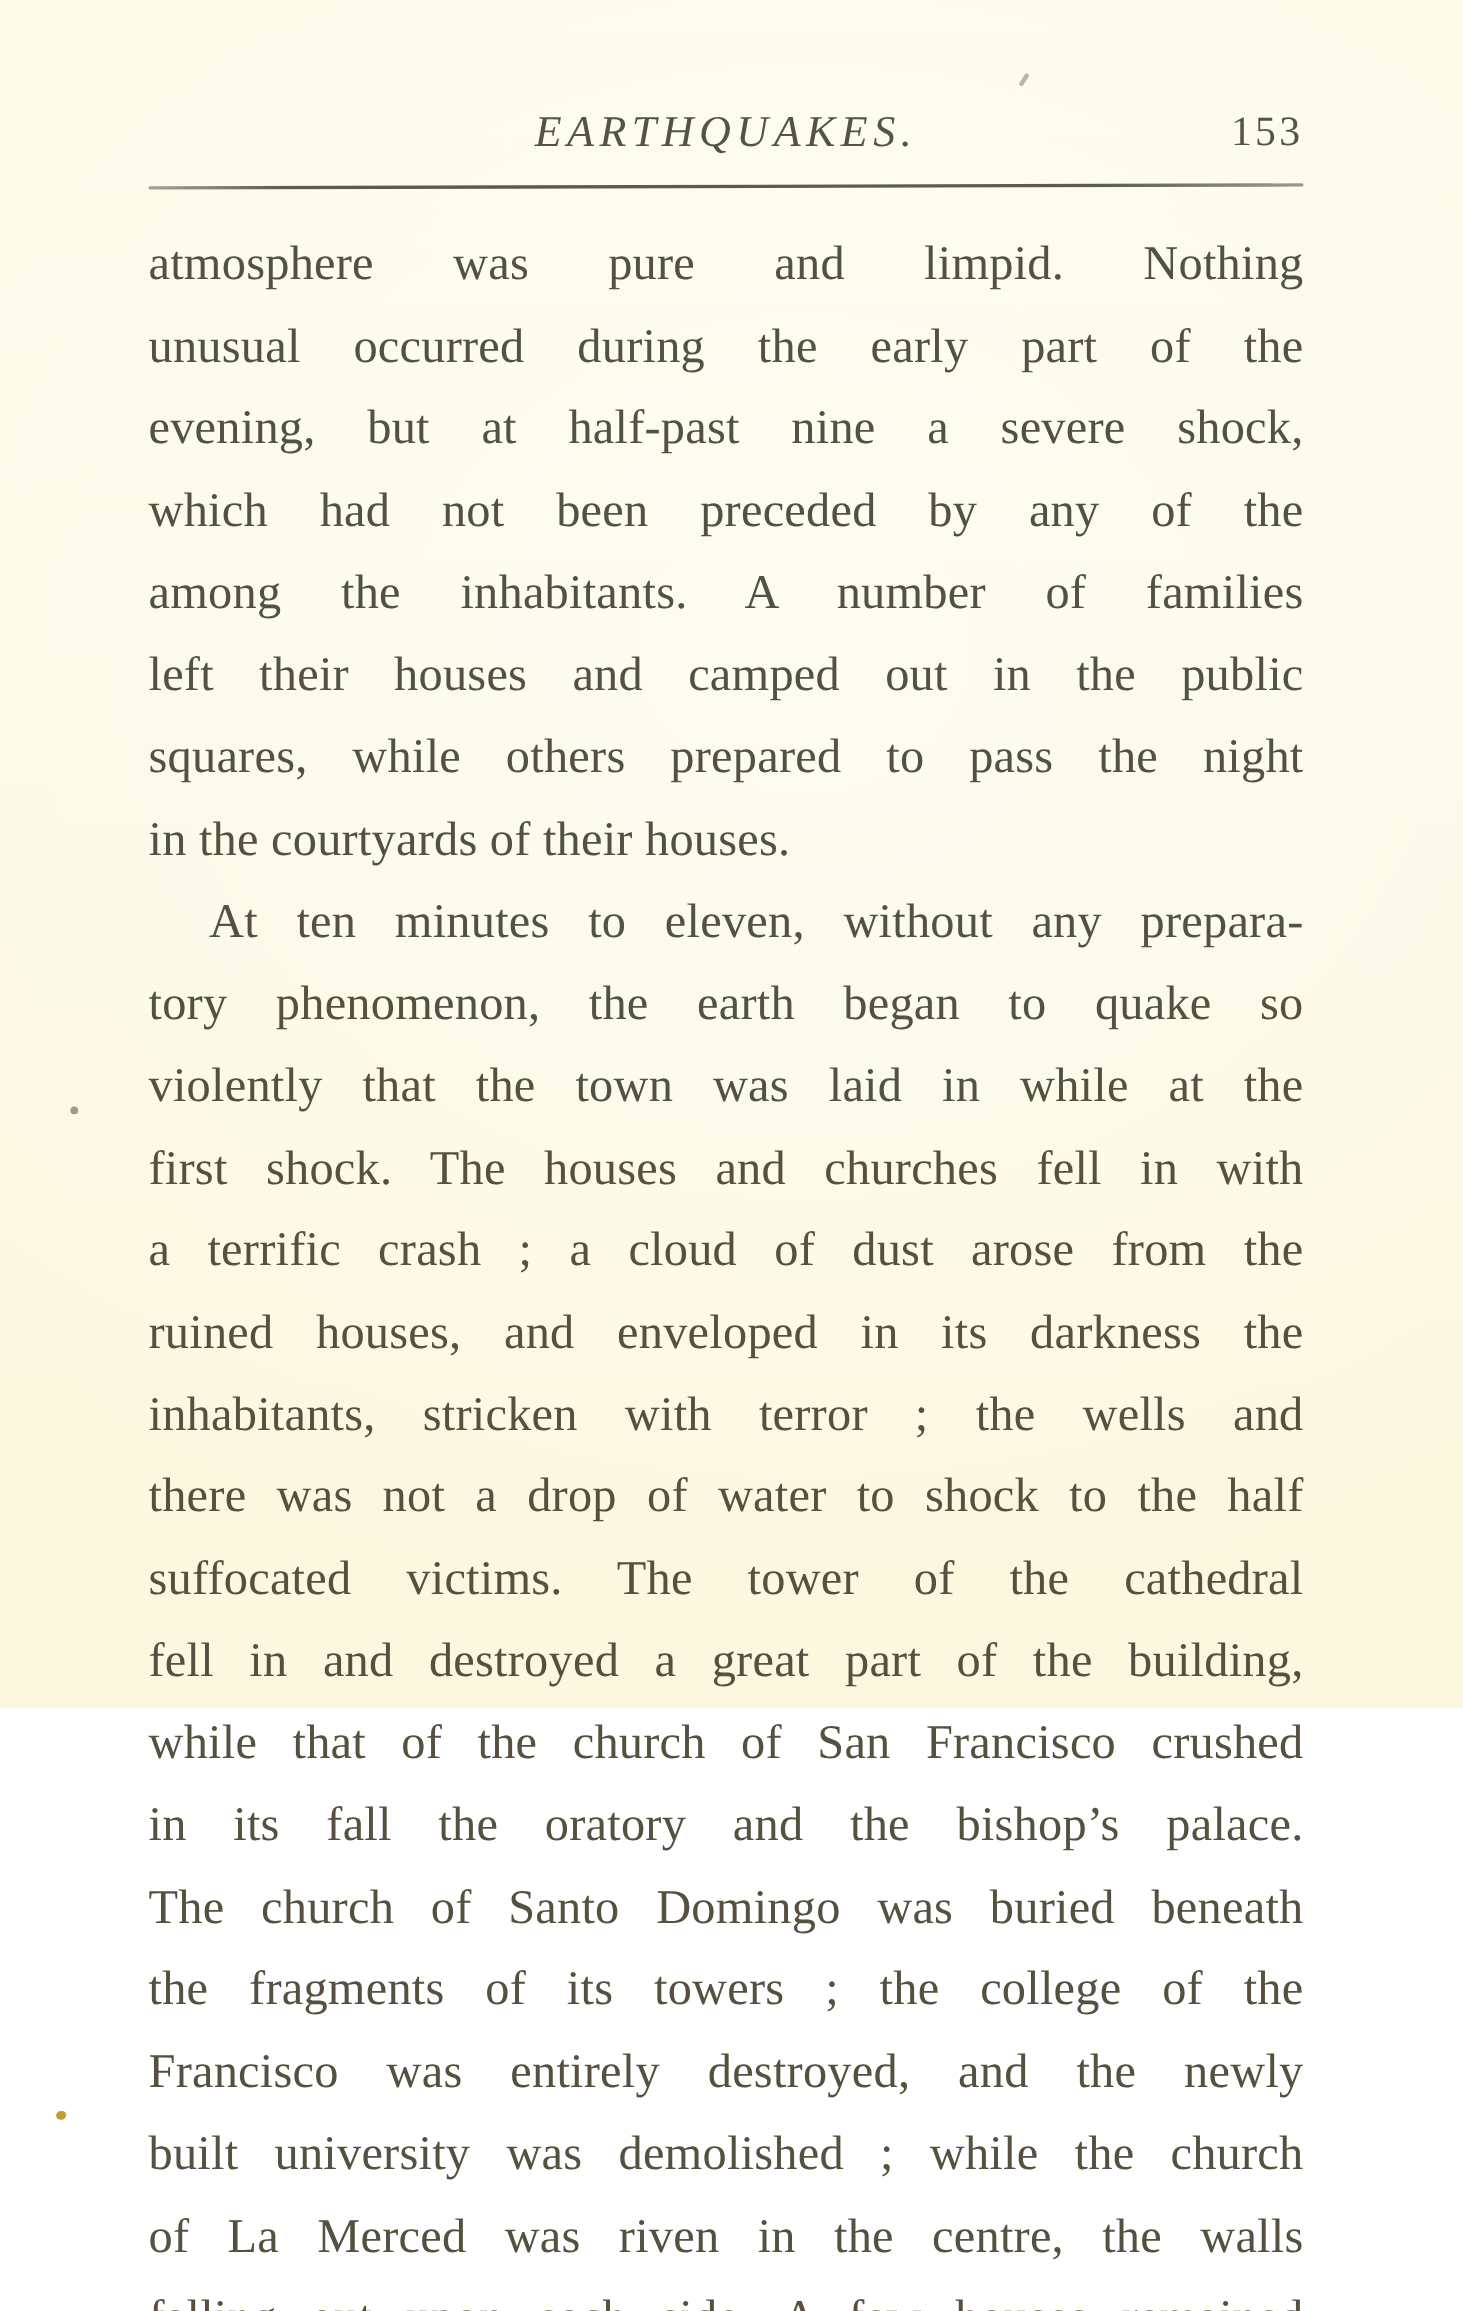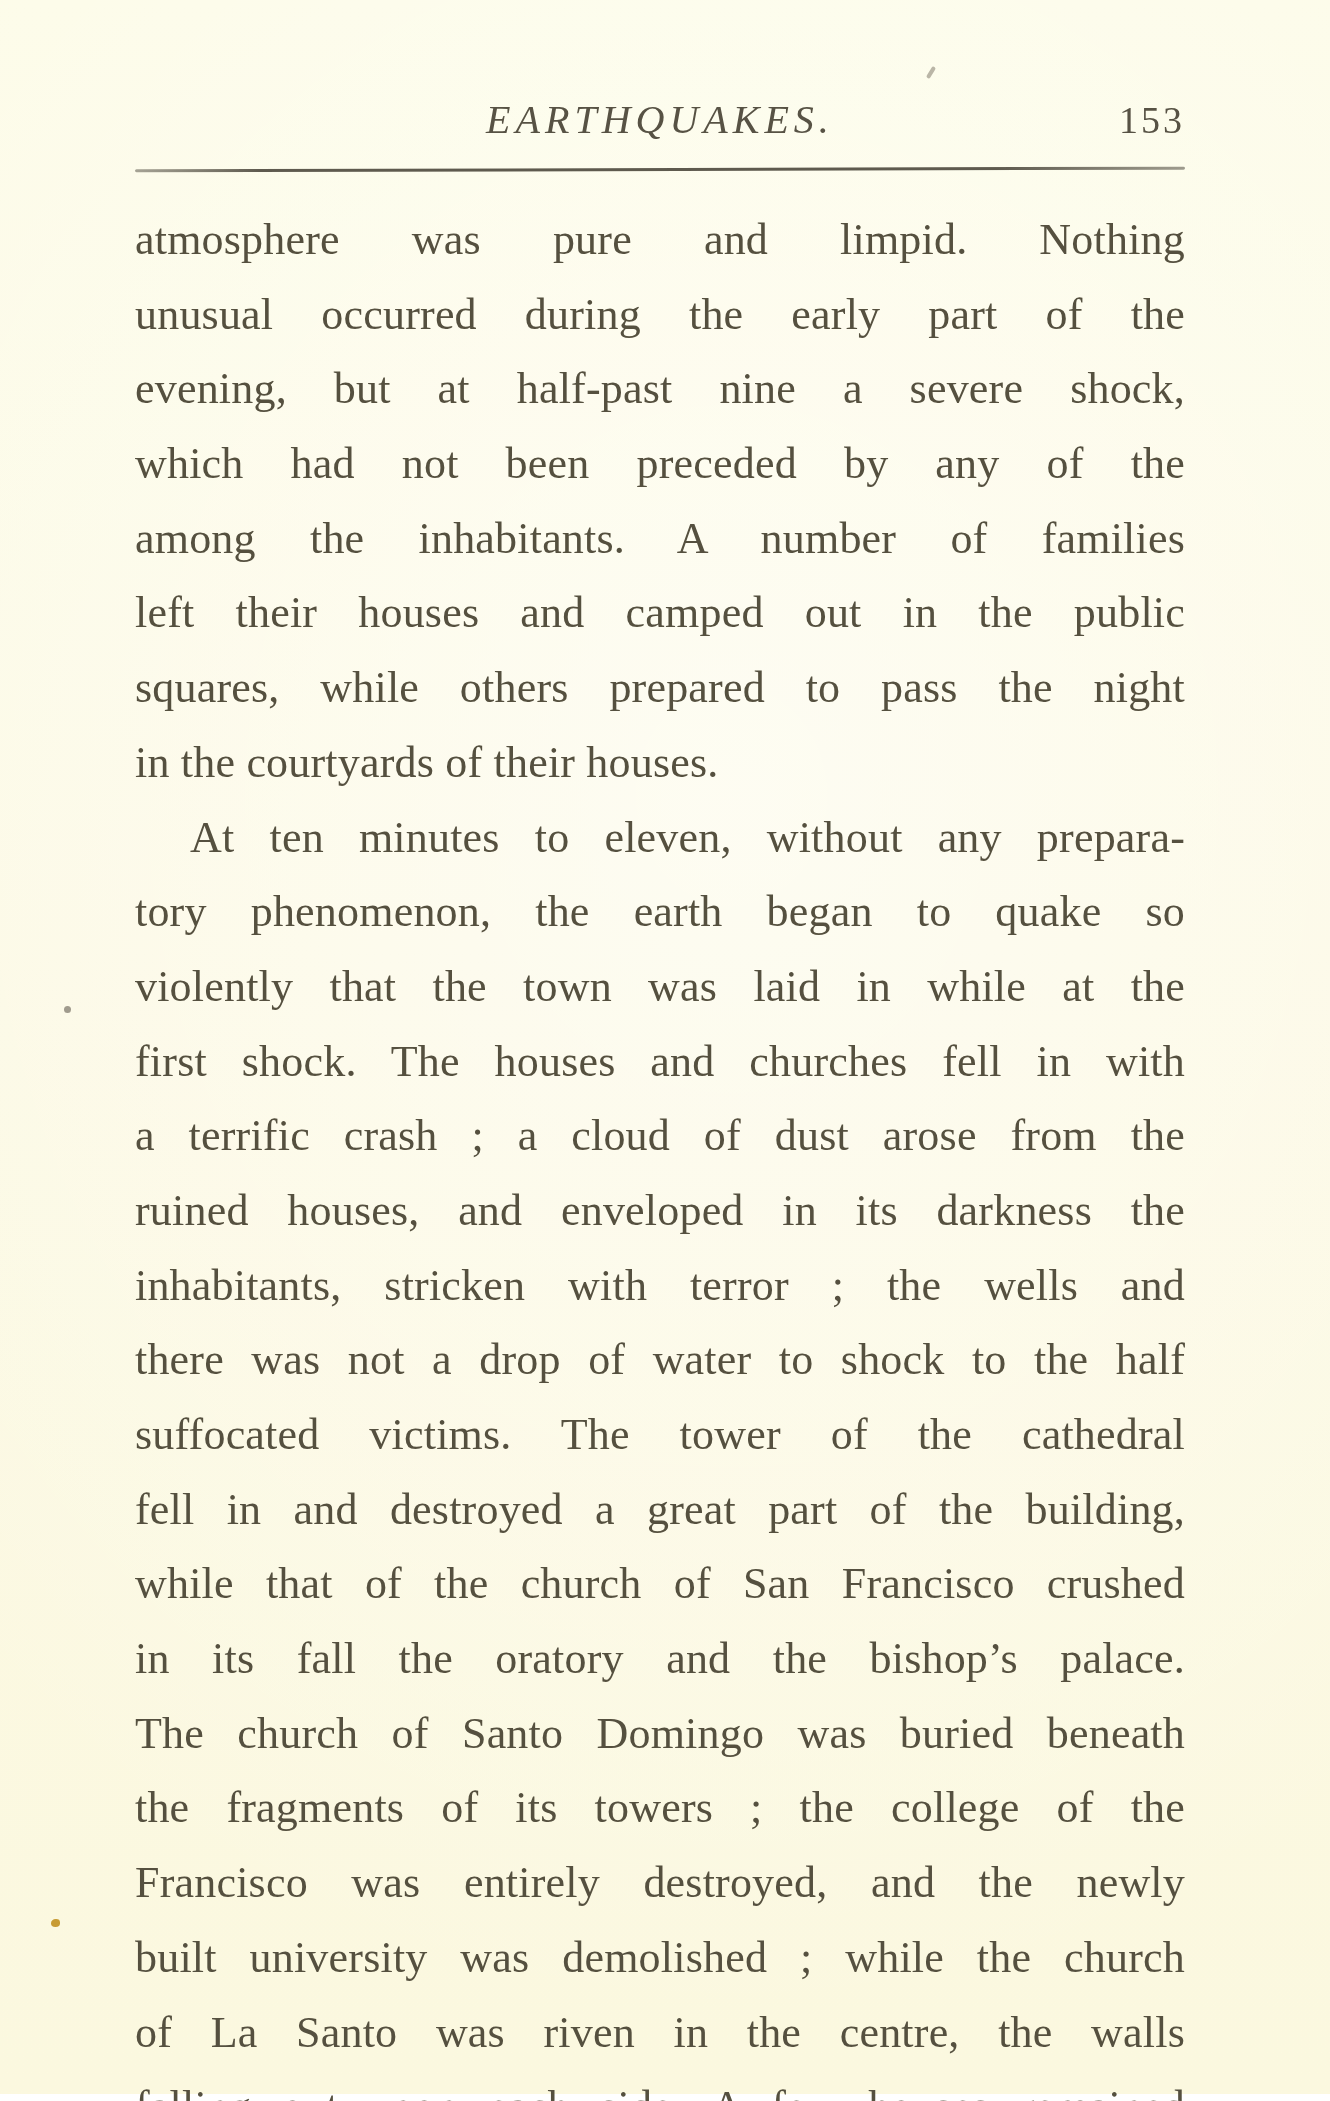--- a/index.html
+++ b/index.html
@@ -10,21 +10,21 @@
   }
   * { margin: 0; padding: 0; box-sizing: border-box; }
   html, body { width: 1330px; height: 2101px; }
   body {
     font-family: "Liberation Serif", "DejaVu Serif", serif;
     overflow: hidden;
   }
   .page {
     position: relative;
     width: 1330px;
-    height: 2094px;
+    height: 1553px;
     background:
       radial-gradient(130% 95% at 55% 38%, rgba(255,255,253,0.55) 0%, rgba(255,253,225,0) 62%),
       linear-gradient(180deg, #fdfce9 0%, var(--paper) 45%, #fbf8df 100%);
     color: var(--ink);
   }
   .running-header {
     position: absolute;
     top: 96px;
     left: 135px;
     width: 1050px;
@@ -140,21 +140,21 @@
       <div class="line">inhabitants, stricken with terror ; the wells and</div>
       <div class="line">there was not a drop of water to shock to the half</div>
       <div class="line">suffocated victims. The tower of the cathedral</div>
       <div class="line">fell in and destroyed a great part of the building,</div>
       <div class="line">while that of the church of San Francisco crushed</div>
       <div class="line">in its fall the oratory and the bishop’s palace.</div>
       <div class="line">The church of Santo Domingo was buried beneath</div>
       <div class="line">the fragments of its towers ; the college of the</div>
       <div class="line">Francisco was entirely destroyed, and the newly</div>
       <div class="line">built university was demolished ; while the church</div>
-      <div class="line">of La Santo was riven in the centre, the walls</div>
+      <div class="line">of La Merced was riven in the centre, the walls</div>
       <div class="line">falling out upon each side. A few houses remained</div>
     </div>
 
   <div class="speck speck-tick"></div>
   <div class="speck speck-dot-gray"></div>
   <div class="speck speck-dot-gold"></div>
 
 </div>
 
 </body></html>

